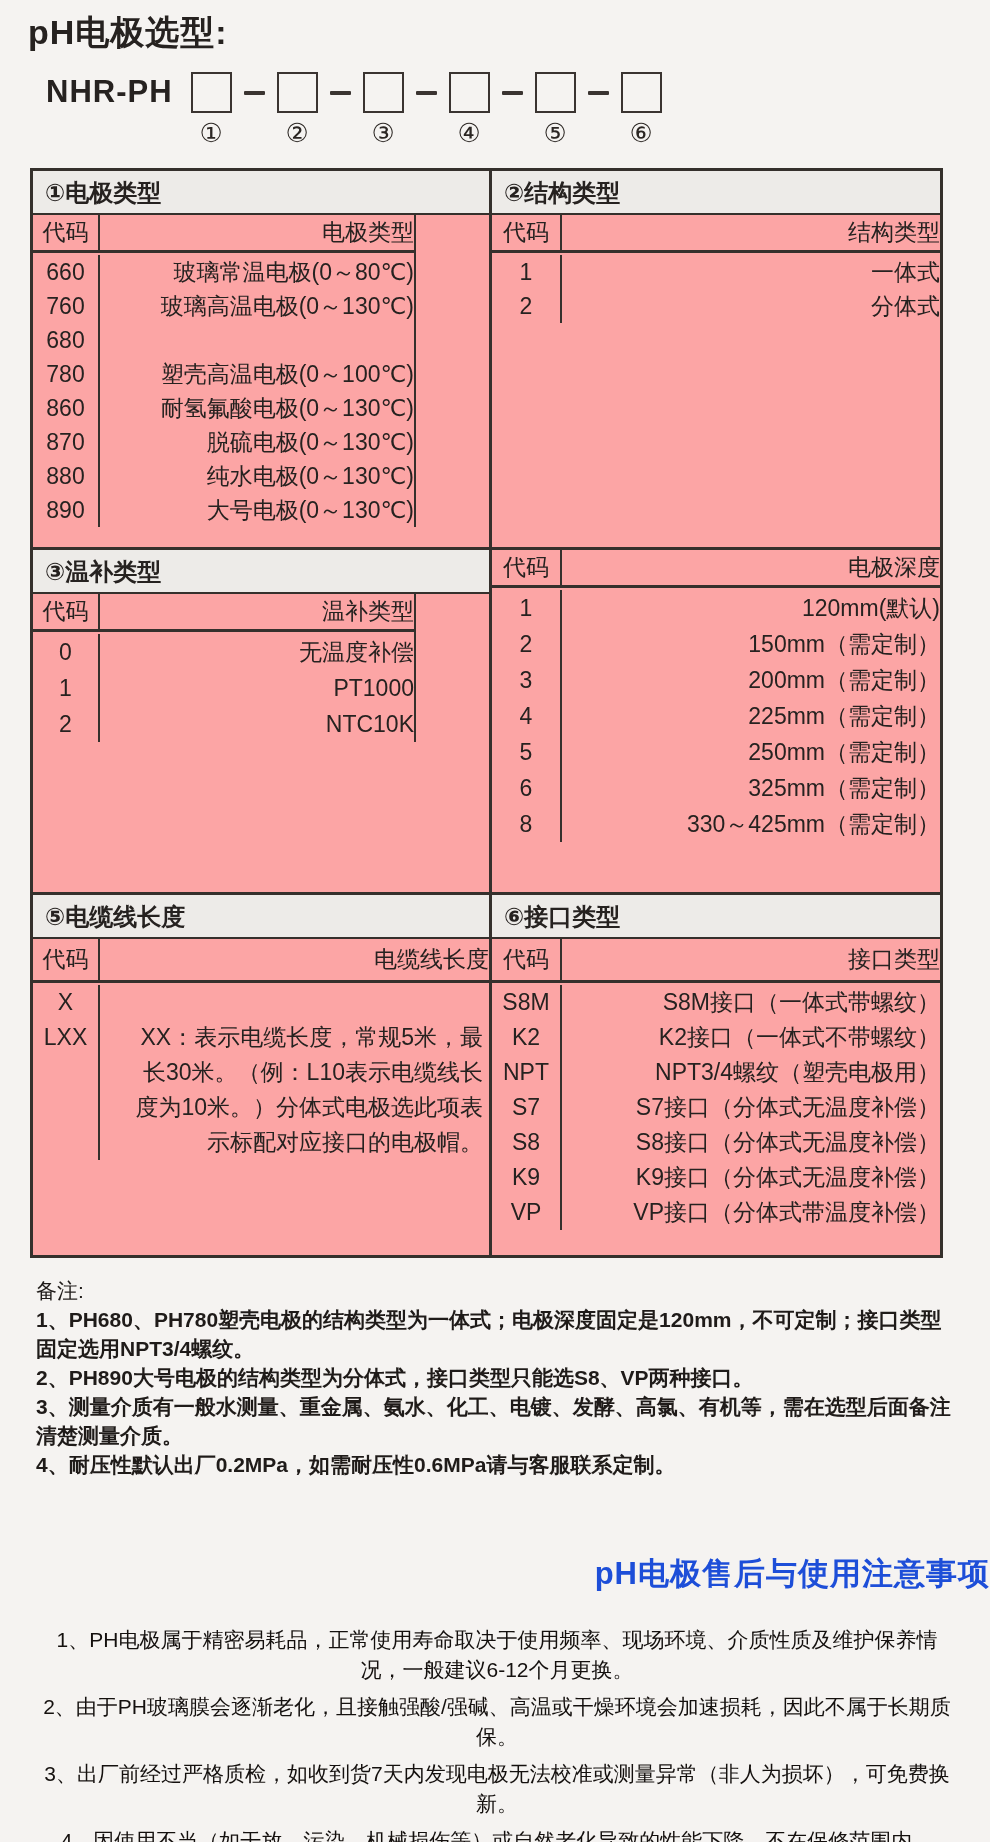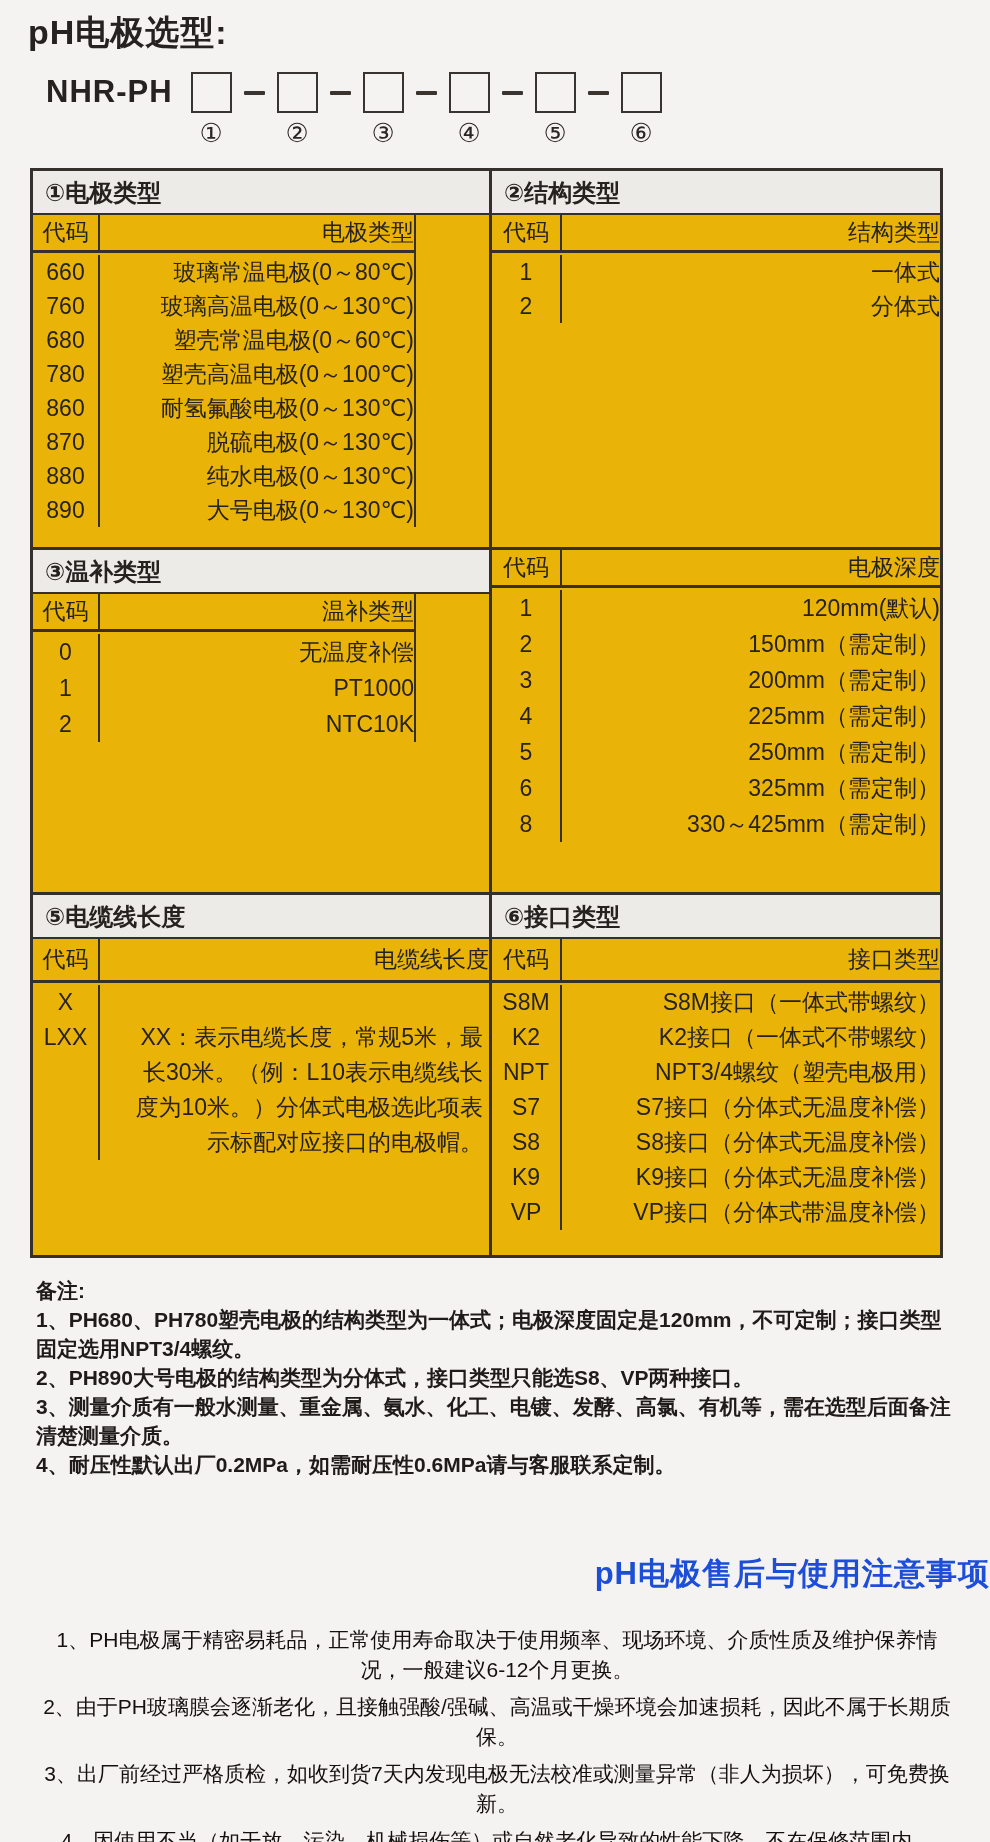--- a/index.html
+++ b/index.html
@@ -29,21 +29,21 @@
     border:2px solid #3a3431;background:transparent;display:block;
   }
   .circ{font-size:26px;line-height:26px;margin-top:7px;color:#2b2623;}
   .dash-bar{
     width:21px;height:4px;background:#3a3431;border-radius:1px;
     margin:19px 12px 0 12px;display:block;
   }
   
   .sel-table{
     margin:22px 0 0 30px;width:913px;
-    border:3px solid #35302c;background:#eab308;
+    border:3px solid #35302c;background:#fca5a5;
     box-sizing:border-box;
   }
   .section{display:flex;}
   .section + .section{border-top:3px solid #35302c;}
   .half{box-sizing:border-box;display:flex;flex-direction:column;}
   .half.left{flex:0 0 456px;}
   .half.right{flex:1 1 auto;border-left:3px solid #35302c;}
   .secbar{
     height:44px;line-height:44px;
     padding-left:12px;
@@ -81,21 +81,21 @@
   .s3{height:360px;}
   .half{height:100%;}
   .tbody{flex:1 1 auto;display:flex;flex-direction:column;}
   .trow.tall .tval{padding-right:6px;}
   
   .notes{
     margin:18px 30px 0 36px;width:924px;
     font-size:21px;line-height:29px;font-weight:600;
     color:#1f1b19;
   }
-  .notes .note-title{font-weight:bold;}
+  .notes .note-title{font-weight:normal;}
   .notes p{margin:0;}
   
   .after-title{
     margin-top:74px;
     text-align:right;
     font-size:31px;font-weight:600;letter-spacing:1px;
     color:#1d4ed8;
   }
   .after-items{
     margin:30px 34px 0 38px;width:918px;
@@ -156,21 +156,20 @@
           <div class="trow">
               <span class="tcode">660</span>
               <span class="tval">玻璃常温电极(0～80℃)</span>
             </div>
           <div class="trow">
               <span class="tcode">760</span>
               <span class="tval">玻璃高温电极(0～130℃)</span>
             </div>
           <div class="trow">
               <span class="tcode">680</span>
-              <span class="tval">塑壳常温电极(0～60℃)</span>
             </div>
           <div class="trow">
               <span class="tcode">780</span>
               <span class="tval">塑壳高温电极(0～100℃)</span>
             </div>
           <div class="trow">
               <span class="tcode">860</span>
               <span class="tval">耐氢氟酸电极(0～130℃)</span>
             </div>
           <div class="trow">

